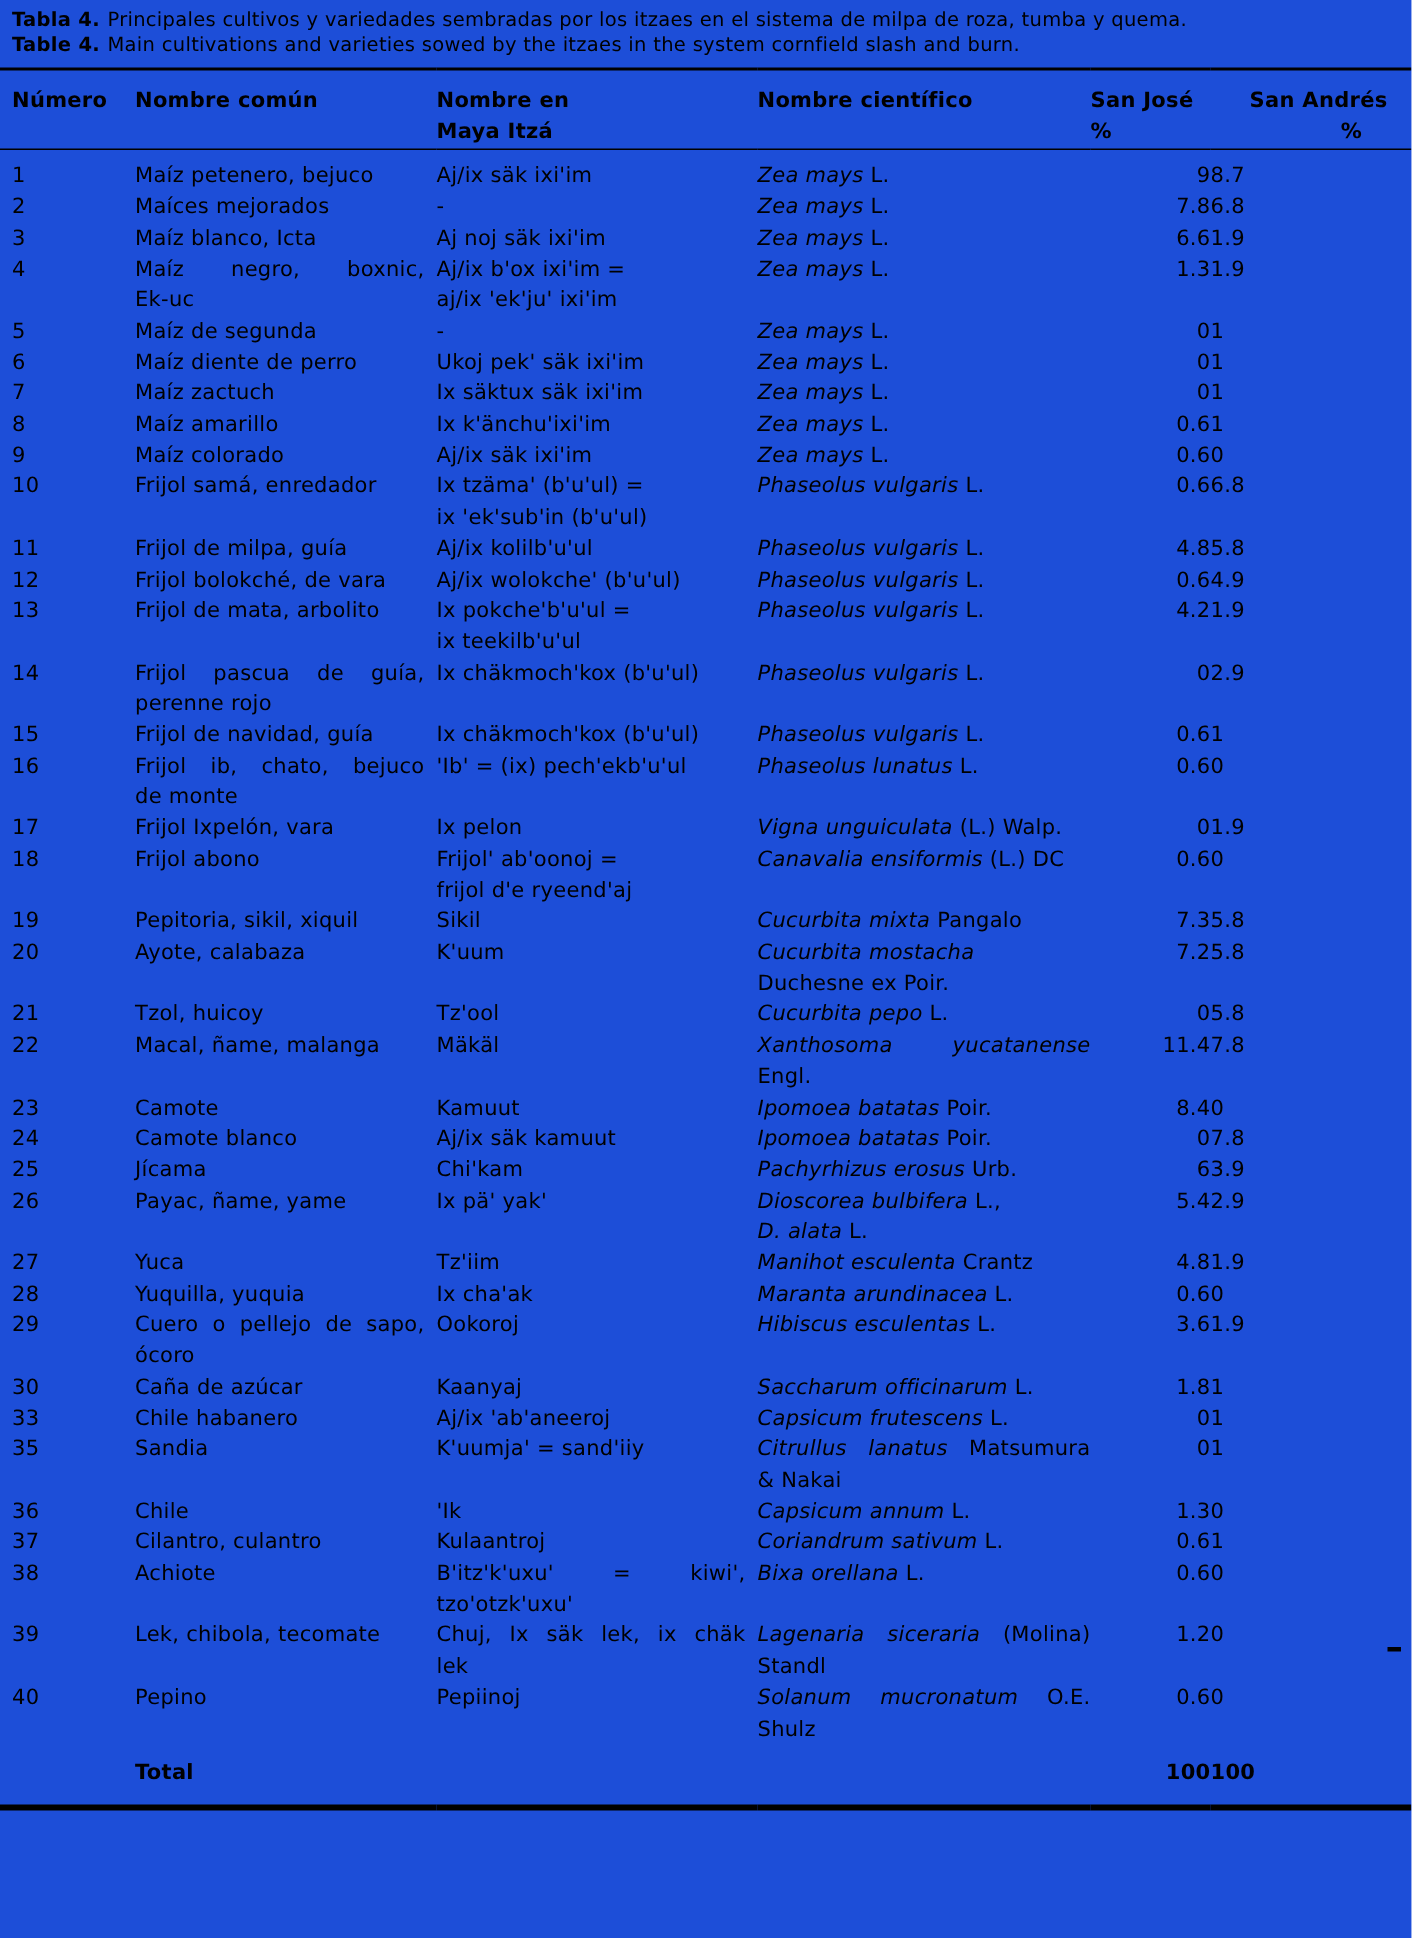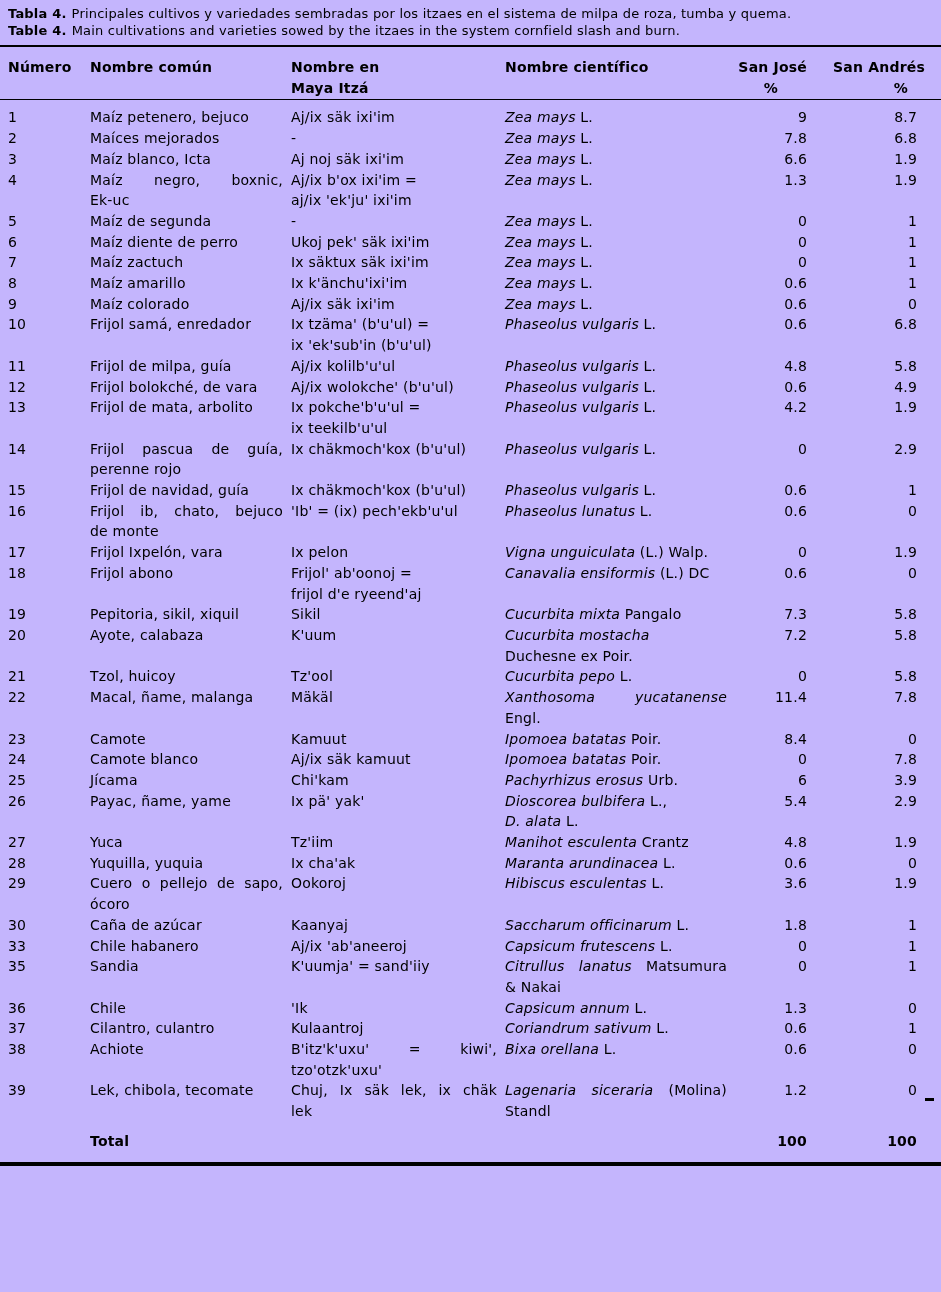--- a/index.html
+++ b/index.html
@@ -1,20 +1,20 @@
 <!DOCTYPE html>
 <html><head>
 <meta charset="utf-8">
 <style>
   html, body { margin: 0; padding: 0; background: #ffffff; }
   .page {
     position: relative;
     width: 941px;
     height: 1292px;
-    background: #c4b5fd;
+    background: #1d4ed8;
     color: #000000;
     font-family: "DejaVu Sans", sans-serif;
     overflow: hidden;
   }
   .captions { padding: 5px 8px 0 8px; font-size: 13px; line-height: 17px; letter-spacing: 0.2px; }
   .cap b { font-weight: bold; margin-right: 5px; }
   table.crops {
     border-collapse: collapse;
     table-layout: fixed;
     width: 941px;
@@ -27,28 +27,28 @@
   }
   thead th {
     font-weight: bold;
     text-align: left;
     vertical-align: top;
     padding: 10px 0 1px 0;
     border-bottom: 1.5px solid #000;
     font-size: 14px;
   }
   th.num, td.num { padding-left: 8px; }
-  th.sj { text-align: right; }
+  th.sj { }
   th.sa { text-align: right; padding-right: 16px; }
   th.sj .h2 { padding-right: 29px; }
   th.sa .h2 { padding-right: 17px; }
   tbody td { vertical-align: top; padding: 0; }
   td.comun, td.maya { padding-right: 8px; }
   td.sj { text-align: right; }
-  td.sa { text-align: right; padding-right: 24px; }
+  td.sa { text-align: left; padding-right: 24px; }
   tbody tr.first-row td { padding-top: 7px; }
   .ln { white-space: nowrap; }
   .ln.j { white-space: normal; text-align: justify; text-align-last: justify; }
   td i { font-style: italic; }
   tr.total-row td { padding-top: 9px; padding-bottom: 10px; font-weight: bold; }
   .margin-tick { position: absolute; left: 925px; top: 1098px; width: 9px; height: 3px; background: #000; }
 </style>
 </head>
 <body>
 
@@ -822,20 +822,41 @@
             <div class="ln j"><i>Lagenaria siceraria</i><span> (Molina)</span></div>
             <div class="ln"><span>Standl</span></div>
           </td>
           <td class="sj">
             <div class="ln">1.2</div>
           </td>
           <td class="sa">
             <div class="ln">0</div>
           </td>
         </tr>
+        <tr>
+          <td class="num">
+            <div class="ln">40</div>
+          </td>
+          <td class="comun">
+            <div class="ln">Pepino</div>
+          </td>
+          <td class="maya">
+            <div class="ln">Pepiinoj</div>
+          </td>
+          <td class="sci">
+            <div class="ln j"><i>Solanum mucronatum</i><span> O.E.</span></div>
+            <div class="ln"><span>Shulz</span></div>
+          </td>
+          <td class="sj">
+            <div class="ln">0.6</div>
+          </td>
+          <td class="sa">
+            <div class="ln">0</div>
+          </td>
+        </tr>
         <tr class="total-row">
           <td class="num"></td>
           <td class="comun">
             <div class="ln">Total</div>
           </td>
           <td class="maya"></td>
           <td class="sci"></td>
           <td class="sj">
             <div class="ln">100</div>
           </td>

